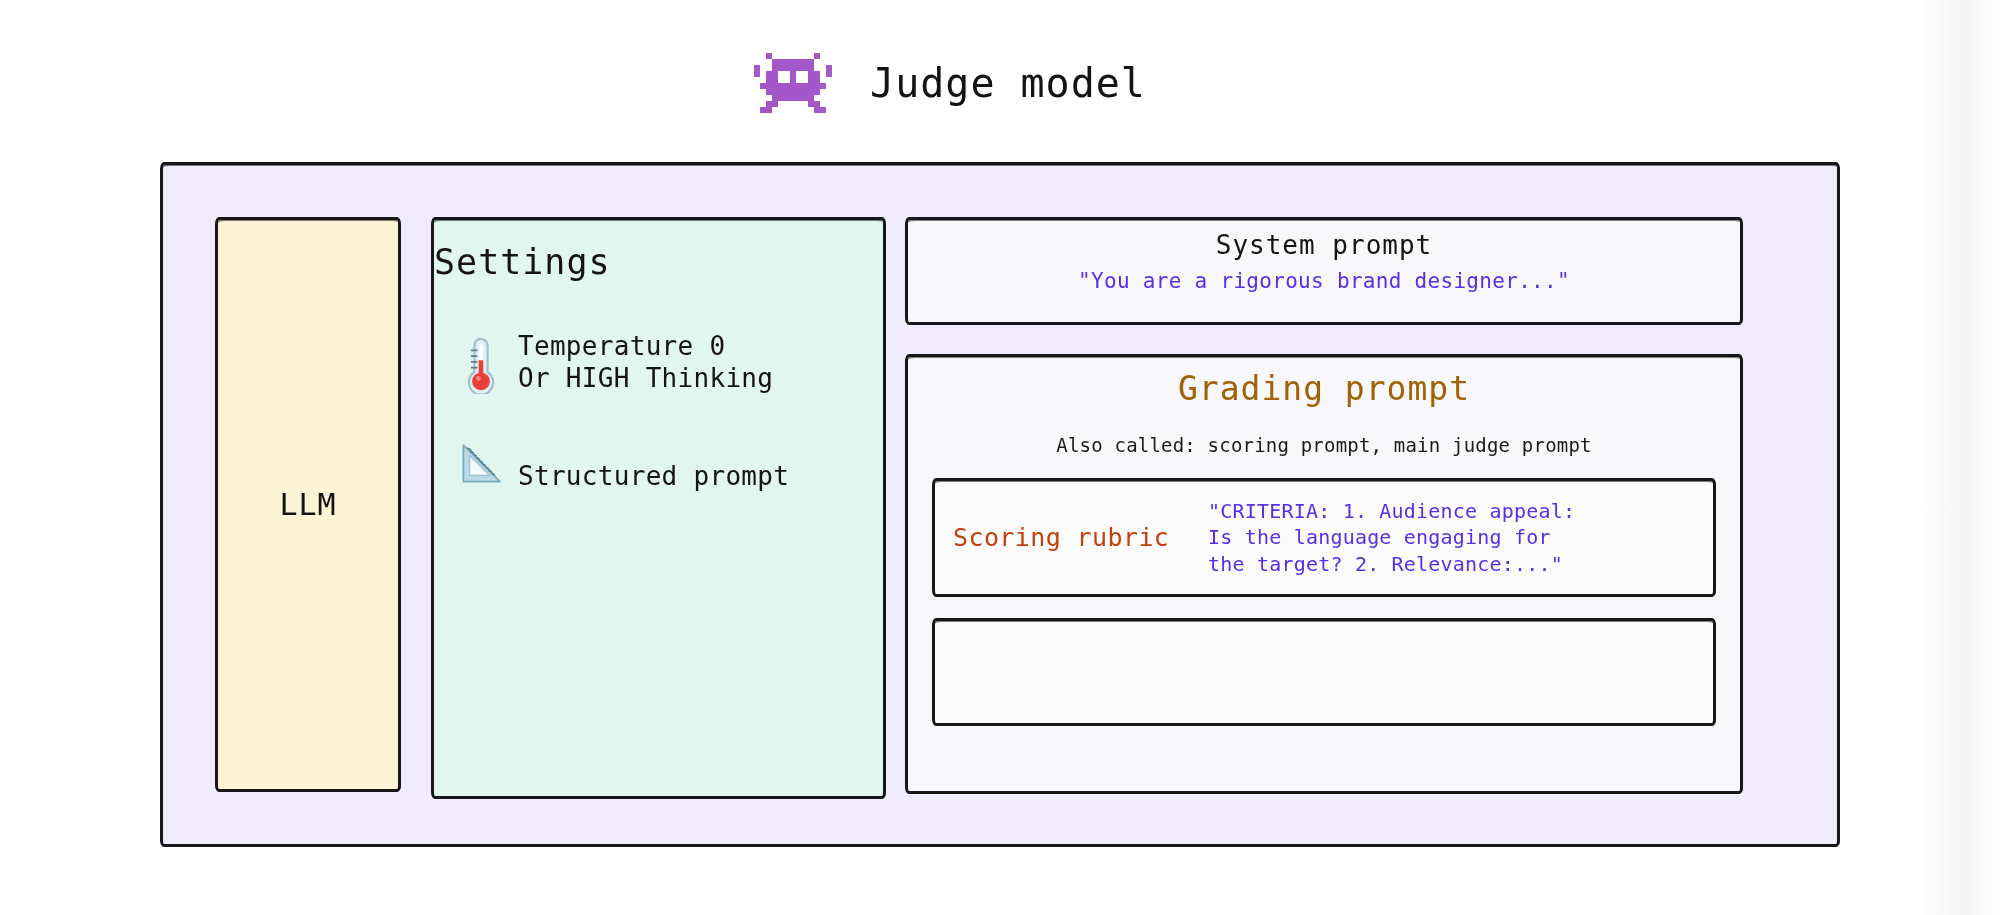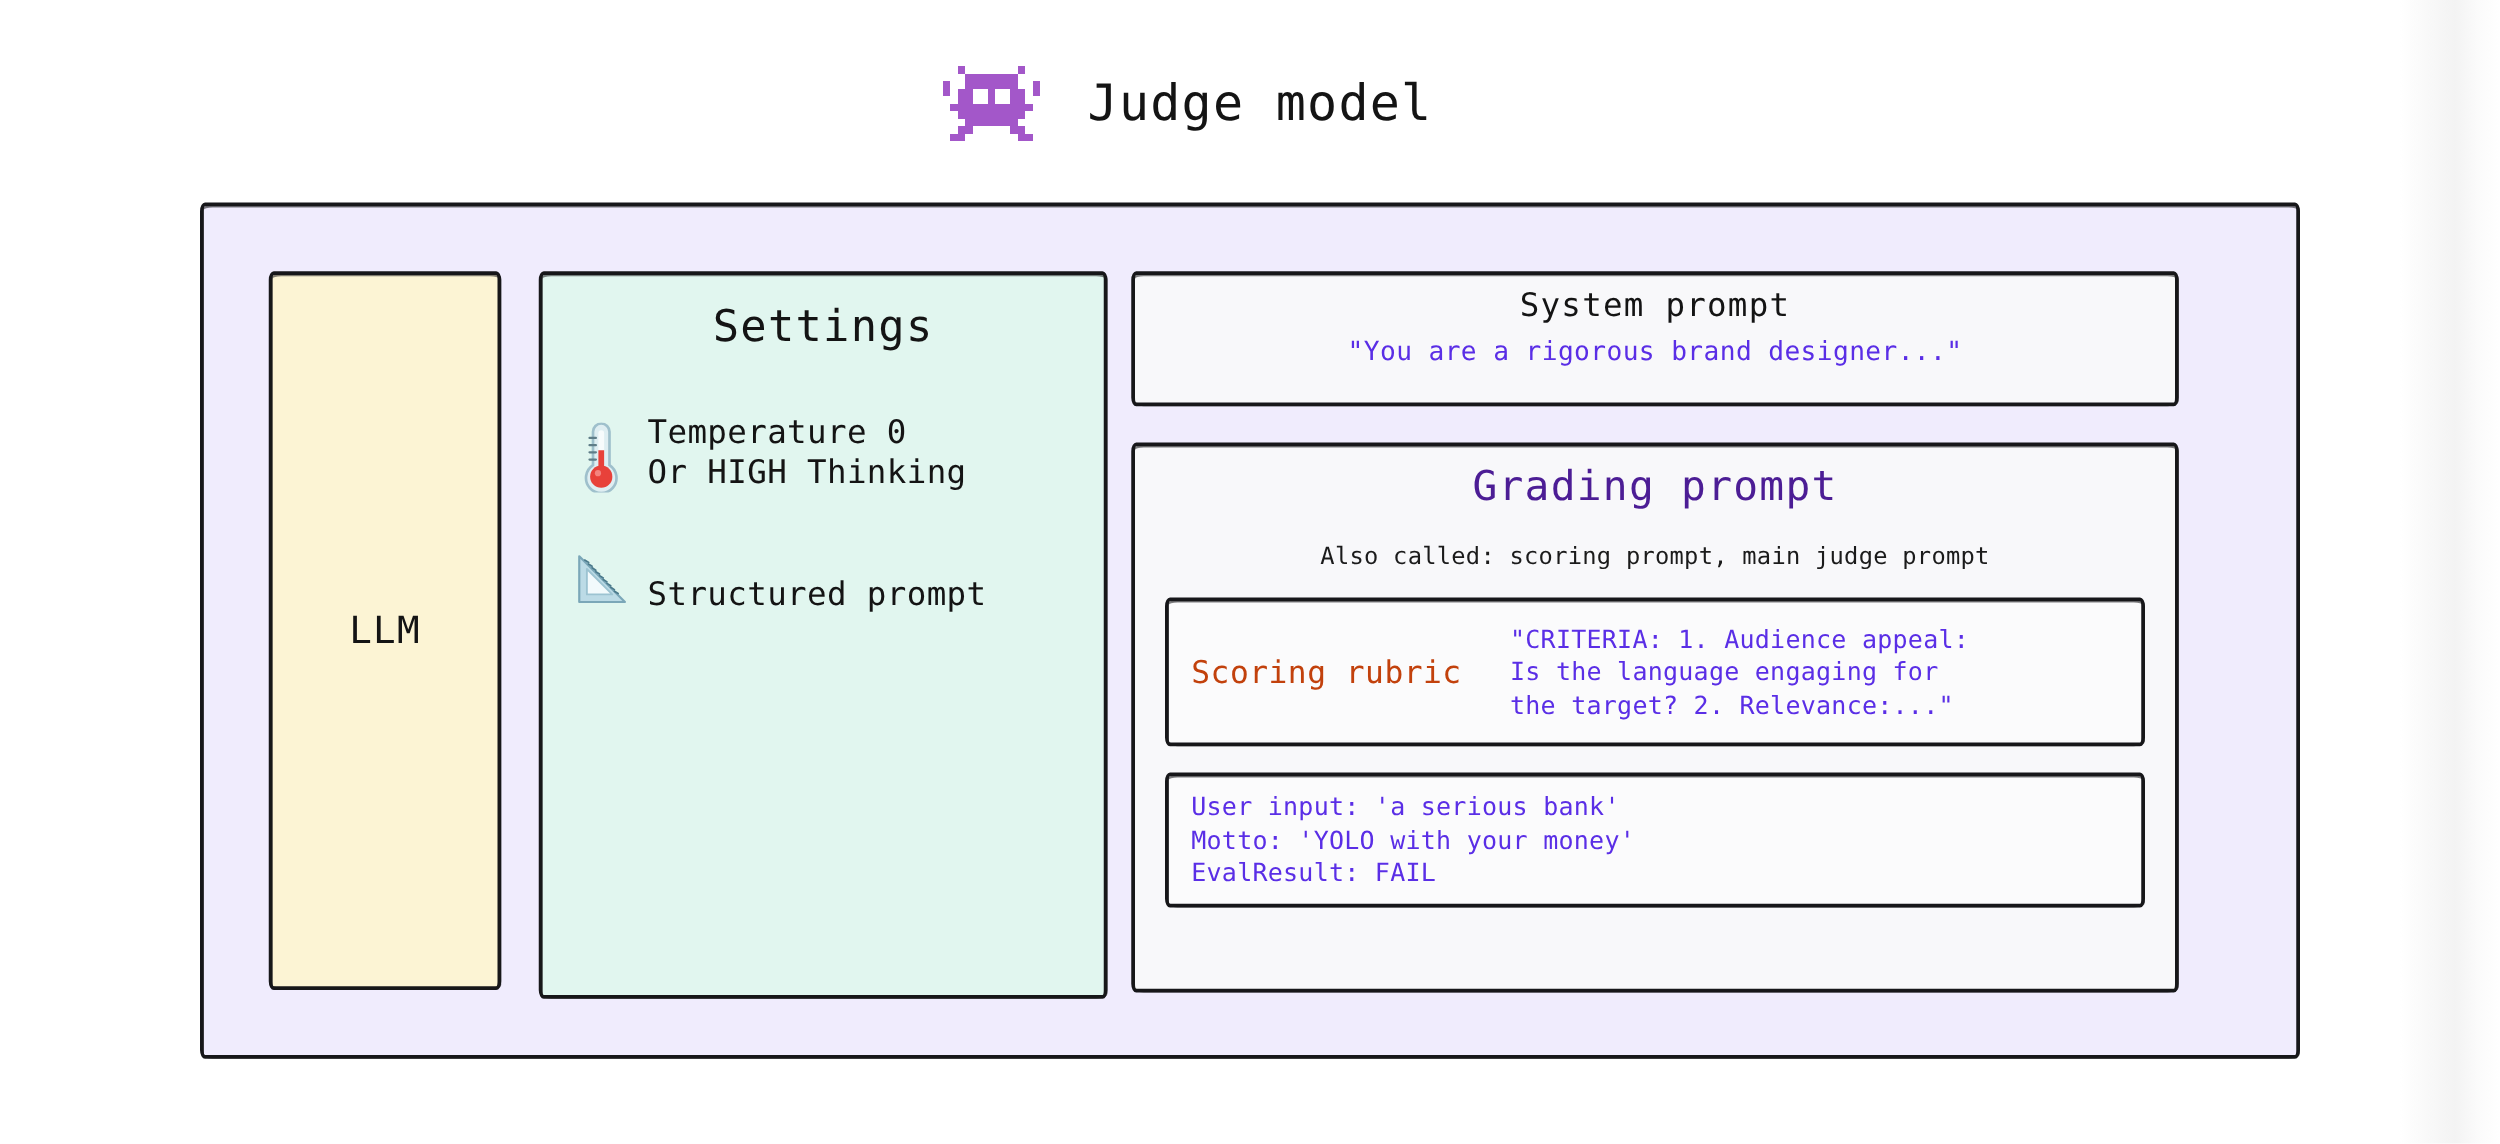--- a/index.html
+++ b/index.html
@@ -106,21 +106,20 @@
   .settings-box {
     position: absolute;
     left: 268px;
     top: 52px;
     width: 455px;
     height: 582px;
     background: #e1f6ef;
   }
   .settings-title {
     margin-top: 22px;
-    text-align: center;
     font-size: 35px;
     color: #141414;
     letter-spacing: 1px;
   }
   .settings-list {
     margin-top: 48px;
     padding-left: 24px;
   }
   .setting-row {
     display: flex;
@@ -171,21 +170,21 @@
 
   .grading-box {
     margin-top: 29px;
     height: 440px;
     background: #f8f8fa;
     padding: 12px 24px 0;
   }
   .grading-title {
     text-align: center;
     font-size: 33px;
-    color: #4c1d95;
+    color: #a16207;
     letter-spacing: 1px;
   }
   .grading-sub {
     margin-top: 26px;
     text-align: center;
     font-size: 19px;
     color: #1b1b1b;
     letter-spacing: .2px;
   }
 
@@ -319,22 +318,19 @@
         <div class="grading-sub">Also called: scoring prompt, main judge prompt</div>
 
         <div class="sub-card rubric sk">
           <span class="sub-card-label">Scoring rubric</span>
           <span class="sub-card-body">"CRITERIA: 1. Audience appeal:
 Is the language engaging for
 the target? 2. Relevance:..."</span>
         </div>
 
         <div class="sub-card evals sk">
-          <span class="sub-card-body">User input: 'a serious bank'
-Motto: 'YOLO with your money'
-EvalResult: FAIL</span>
         </div>
       </div>
 
     </div>
 
   </div>
 </div>
 
 </body></html>

